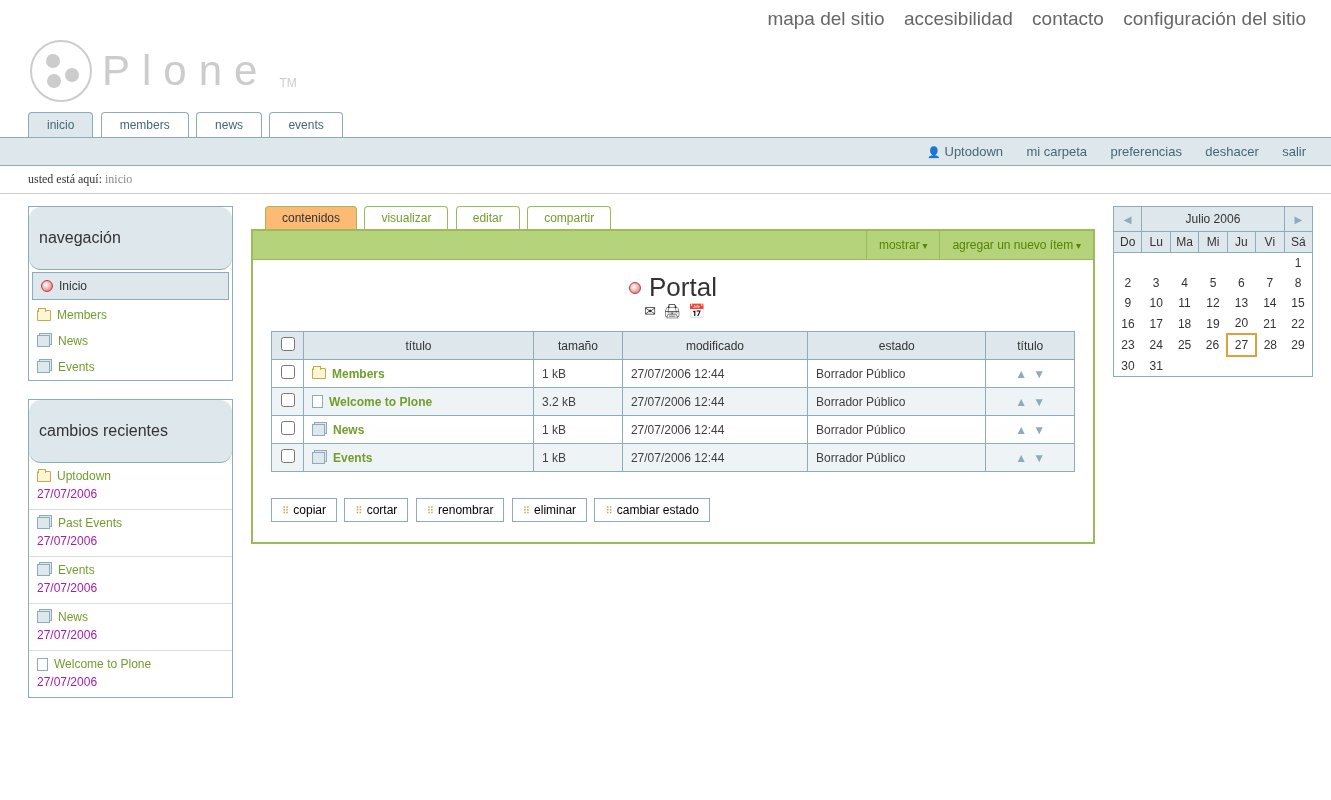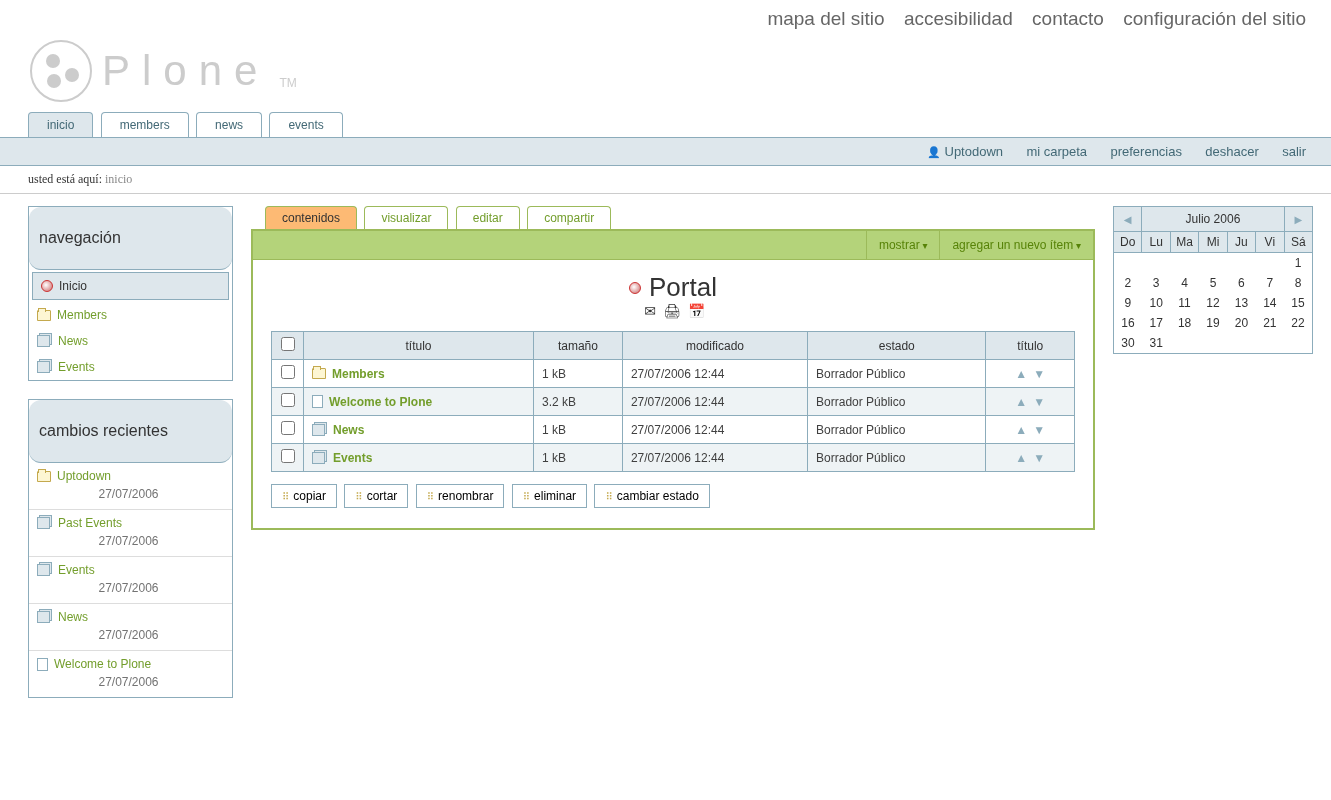--- a/index.html
+++ b/index.html
@@ -56,21 +56,21 @@
 .ic-home { width:12px; height:12px; border-radius:50%; border:1px solid #c33; background:radial-gradient(circle at 40% 40%, #fff, #c66); }
 .ic-folder { width:14px; height:11px; background:#fdf6d3; border:1px solid #c4a94e; border-radius: 1px 1px 0 0; position:relative; }
 .ic-folder::before { content:''; position:absolute; top:-3px; left:0; width:6px; height:3px; background:#fdf6d3; border:1px solid #c4a94e; border-bottom:none;}
 .ic-doc { width:11px; height:13px; background:#fff; border:1px solid #8cacbb;}
 .ic-multi { width:13px; height:12px; background:#dee7ec; border:1px solid #8cacbb; box-shadow: 2px -2px 0 -1px #dee7ec, 2px -2px 0 0 #8cacbb; margin-right:2px;}
 .nav-label { color: #739e2c; }
 
 .recent-item { padding: 6px 8px 8px 8px; border-bottom: 1px solid #ddd; }
 .recent-item:last-child { border-bottom:none;}
 .recent-item a { color: #739e2c; text-decoration: none; display: flex; align-items: center; gap: 6px;}
-.recent-date { text-align: center; color: #737373; padding-top: 4px; padding-right: 4px;}
+.recent-date { text-align: left; color: #a21caf; padding-top: 4px; padding-right: 4px;}
 
 
 .content-tabs { padding-left: 14px; }
 .content-tabs a { display: inline-block; border: 1px solid #9cba5a; border-bottom: none; padding: 4px 16px; margin-right: 4px; background: #fff; color: #739e2c; text-decoration: none; border-radius: 4px 4px 0 0;}
 .content-tabs a.selected { background: #fdba74; color: #333; }
 
 .content-frame { border: 2px solid #9cba5a; padding: 0 0 20px 0; }
 .action-bar { background: #b4d37a; text-align: right; border-bottom: 1px solid #9cba5a;}
 .action-bar a { display:inline-block; padding: 7px 12px; color: #578308; text-decoration: none; border-left: 1px solid #9cba5a;}
 .action-bar a::after { content: " ▾"; font-size:10px;}
@@ -87,21 +87,21 @@
 table.listing td.check { text-align:center; width: 32px;}
 table.listing input[type=checkbox] { width:14px; height:14px;}
 table.listing a.title-link { color: #739e2c; font-weight: bold; text-decoration: none; display: flex; align-items:center; gap:6px;}
 .size-cell, .mod-cell, .state-cell { color: #404040;}
 .state-cell { }
 .order-cell { text-align:center; color:#8cacbb;}
 .order-cell span{ cursor:pointer; margin: 0 3px;}
 tr.even td { background: #eef3f5;}
 
 
-.btn-row { margin-top: 12px; }
+.btn-row { margin-top: 26px; }
 .btn-row button { border: 1px solid #8cacbb; background: #fff; padding: 4px 10px; margin-right: 4px; cursor:pointer; font-size:12px;}
 .btn-row button::before { content:"⠿"; color:#c4a94e; margin-right:4px; font-size:10px;}
 
 
 .calendar { border: 1px solid #8cacbb; width: 100%; border-collapse: collapse; font-size: 12px;}
 .calendar th { background: #dee7ec; padding: 3px 0; border: 1px solid #8cacbb; font-weight: normal;}
 .calendar .cal-title th { padding: 5px 2px;}
 .calendar td { text-align: center; padding: 3px 0; width: 14.28%;}
 .calendar td.today { border: 2px solid #e09f3e; }
 .cal-nav { cursor:pointer; color:#8cacbb; font-size:10px;}
@@ -366,20 +366,29 @@
           <tr>
             <td>16</td>
             <td>17</td>
             <td>18</td>
             <td>19</td>
             <td>20</td>
             <td>21</td>
             <td>22</td>
           </tr>
           <tr>
+            <td>23</td>
+            <td>24</td>
+            <td>25</td>
+            <td>26</td>
+            <td class="today">27</td>
+            <td>28</td>
+            <td>29</td>
+          </tr>
+          <tr>
             <td>30</td>
             <td>31</td>
             <td></td>
             <td></td>
             <td></td>
             <td></td>
             <td></td>
           </tr>
         </tbody>
     </table>

